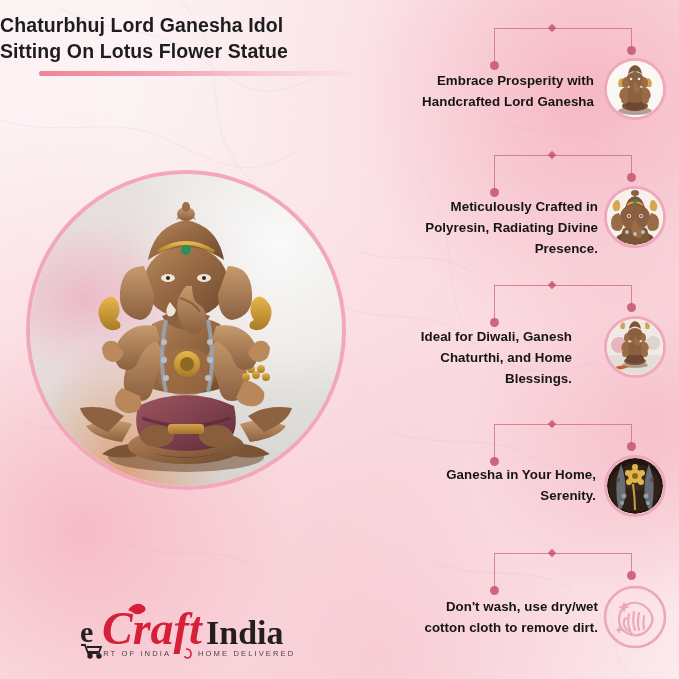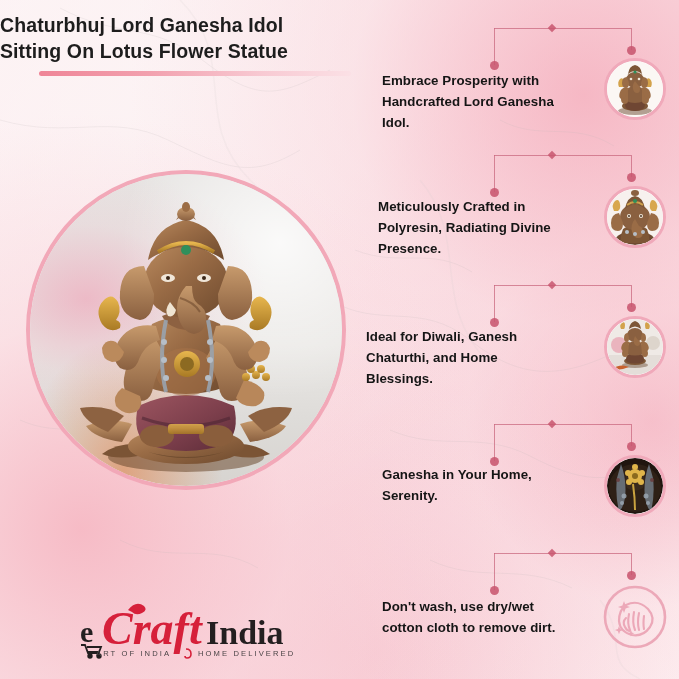--- a/index.html
+++ b/index.html
@@ -57,21 +57,21 @@
       radial-gradient(ellipse at 18% 40%, rgba(240,150,175,0.55) 0%, rgba(240,170,190,0.15) 28%, rgba(0,0,0,0) 50%),
       radial-gradient(ellipse at 80% 22%, rgba(255,255,255,0.8) 0%, rgba(0,0,0,0) 45%),
       radial-gradient(ellipse at 30% 95%, rgba(226,122,60,0.55) 0%, rgba(0,0,0,0) 32%),
       linear-gradient(180deg,#e6e4e2 0%,#e9e7e4 55%,#dedcd9 78%,#d7d4d0 100%);
   }
   .hero svg.idol { position:absolute; left:0; top:0; }
 
   
   .feature { position:absolute; z-index:5; }
   .feat-text {
-    position:absolute; text-align:left;
+    position:absolute; text-align:right;
     font-size:13.3px; font-weight:bold; color:#151515;
     line-height:21px; letter-spacing:.05px;
   }
   .connector { position:absolute; }
   .conn-h { position:absolute; height:1px; background:#c9687f; opacity:.75; }
   .conn-v { position:absolute; width:1px; background:#c9687f; opacity:.75; }
   .dot {
     position:absolute; width:9px; height:9px; border-radius:50%;
     background:#c8566f; opacity:.88;
   }
@@ -248,21 +248,20 @@
     <div class="conn-h" style="left:494px; top:28px; width:137px;"></div>
     <div class="diamond" style="left:549px; top:25px;"></div>
     <div class="conn-v" style="left:494px; top:28px; height:37px;"></div>
     <div class="dot" style="left:490px; top:61px;"></div>
     <div class="conn-v" style="left:631px; top:28px; height:22px;"></div>
     <div class="dot" style="left:627px; top:46px;"></div>
   </div>
   <div class="feat-text" style="left:382px; top:70px; width:212px;">
     <div>Embrace Prosperity with</div>
     <div>Handcrafted Lord Ganesha</div>
-    <div>Idol.</div>
   </div>
   <div class="thumb" style="left:604px; top:58px;">
     <div class="tinner">
       <svg width="56" height="56" viewBox="0 0 56 56">
         <rect width="56" height="56" fill="#fbf7f4"></rect>
         <ellipse cx="28" cy="50" rx="17" ry="4" fill="#6b4a30" opacity=".5"></ellipse>
         <ellipse cx="28" cy="45" rx="13" ry="5" fill="#7d5636"></ellipse>
         <path d="M19 40 q9 -6 18 0 q2 6 -1 8 q-8 4 -16 0 q-3 -2 -1 -8z" fill="#6f4633"></path>
         <path d="M21 27 q7 -4 14 0 q3 8 2 13 q-9 4 -18 0 q-1 -5 2 -13z" fill="#8a6040"></path>
         <path d="M21 28 q-6 3 -7 10 q0 4 3 5 q4 0 4 -3" fill="#9a6c46"></path>

